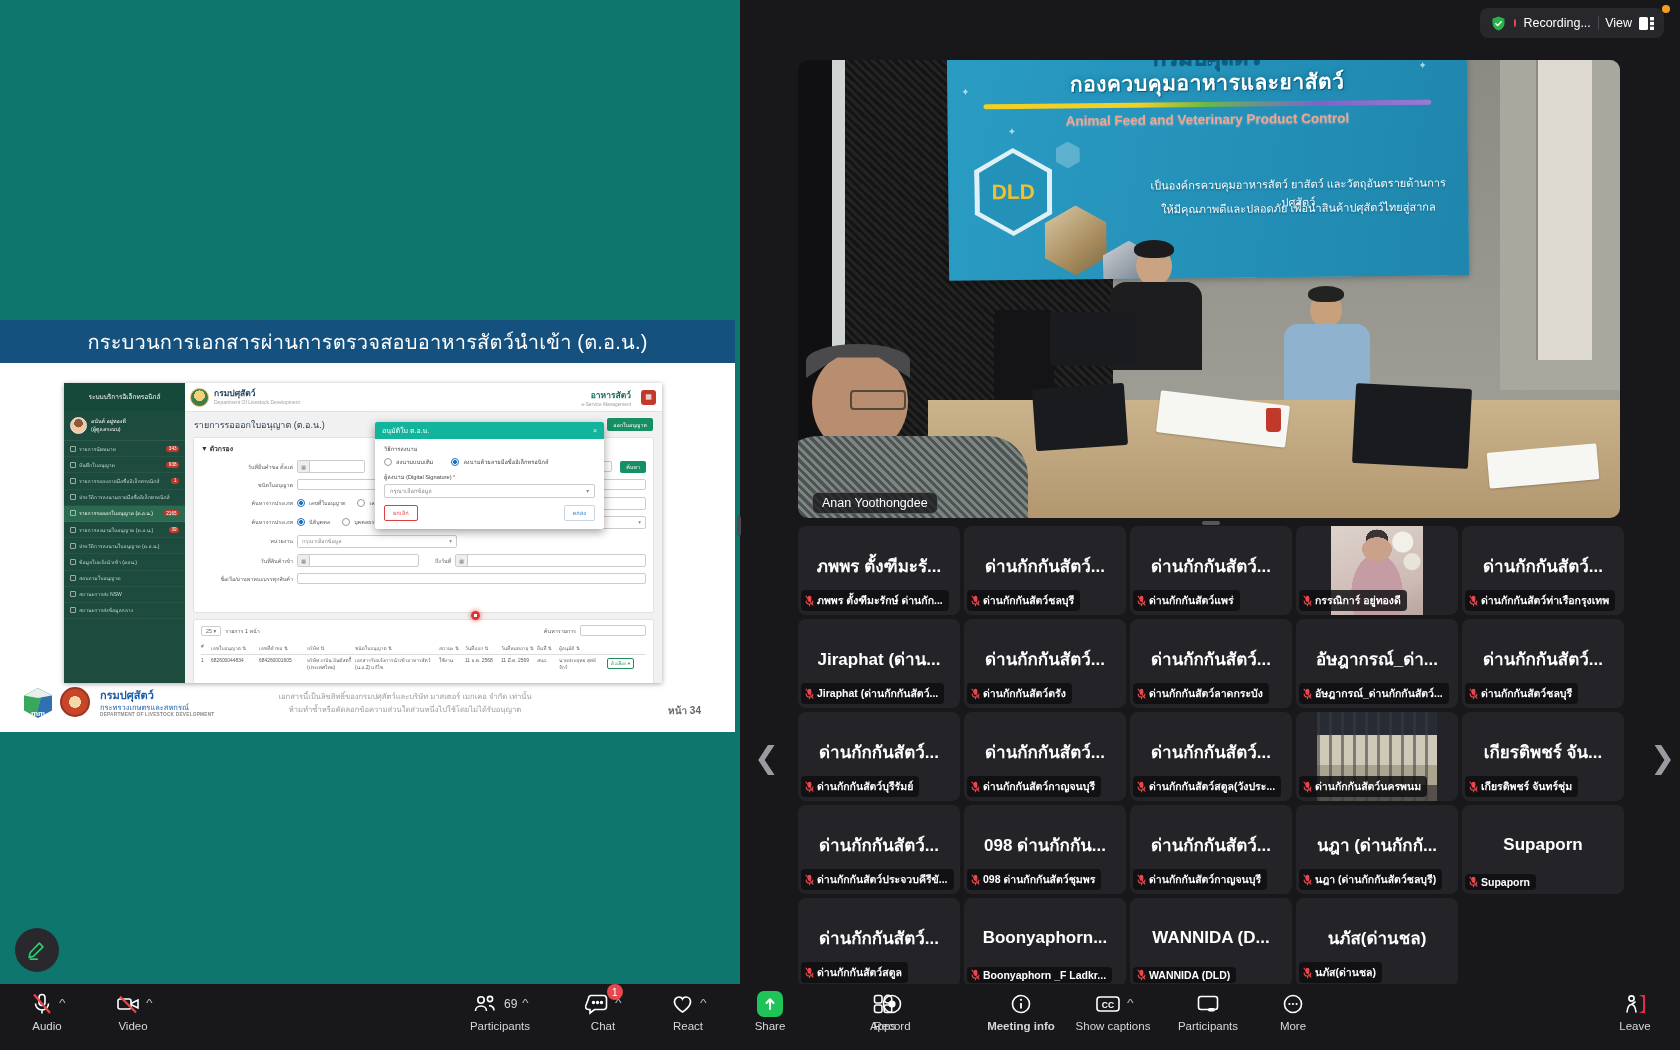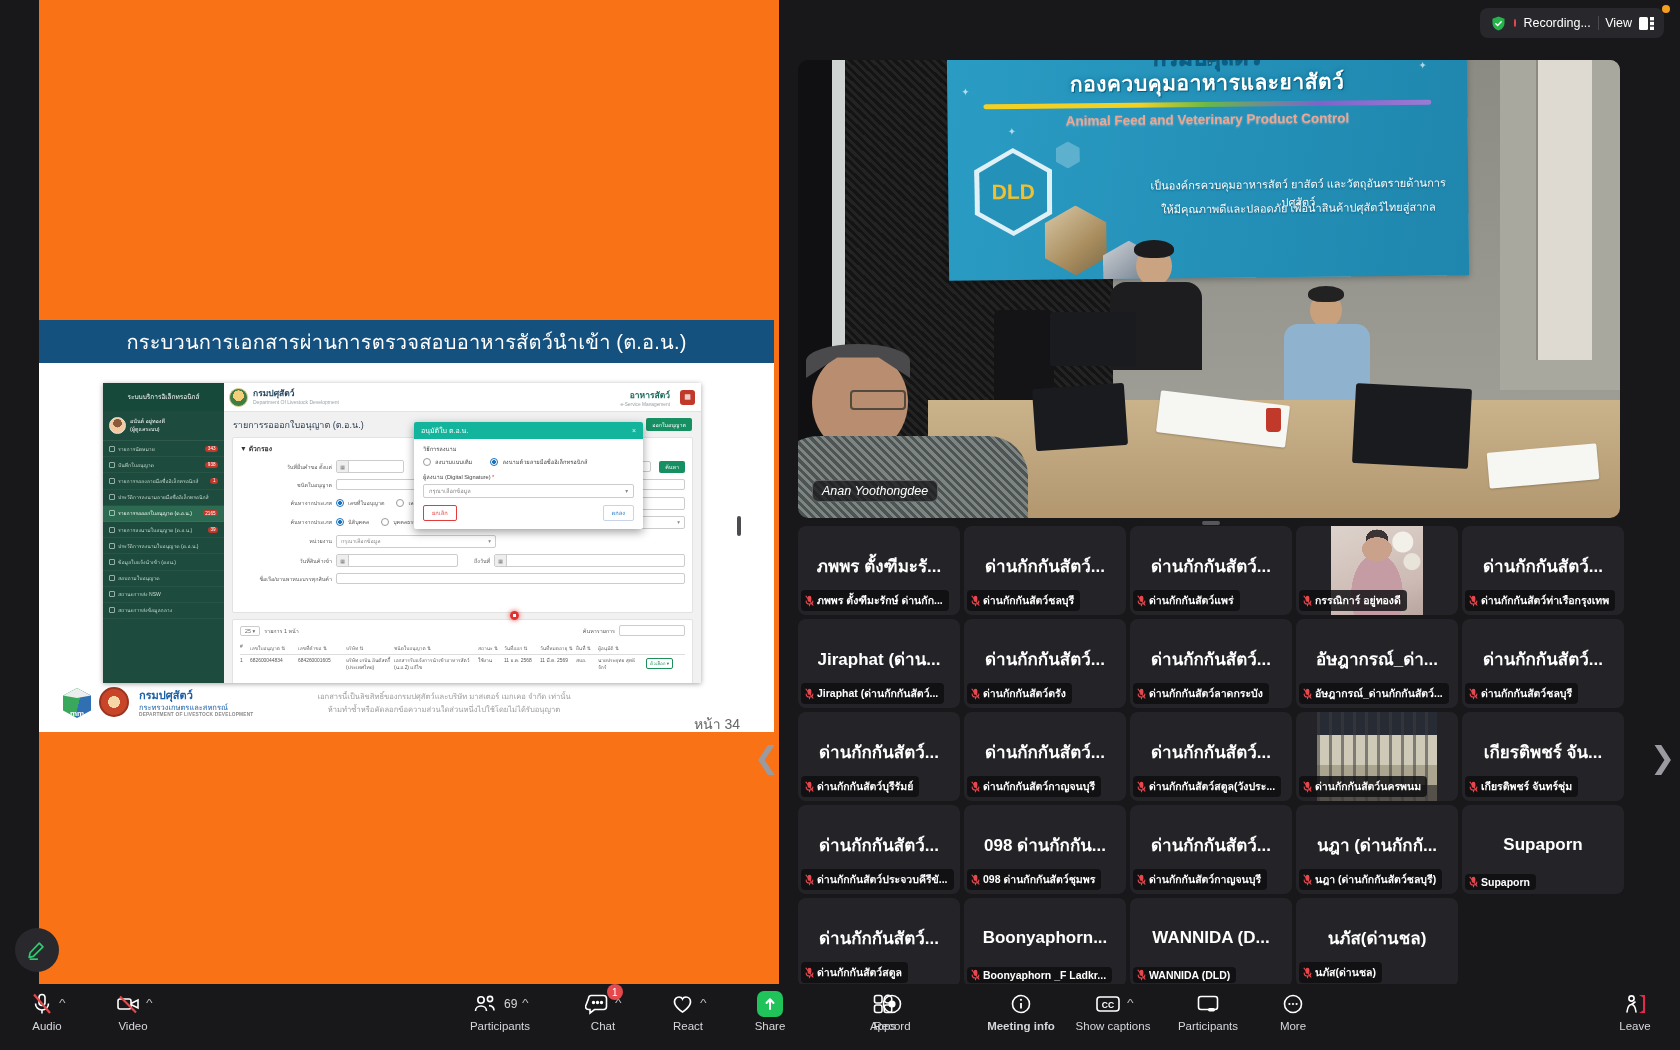--- a/index.html
+++ b/index.html
@@ -6,21 +6,21 @@
   body{width:1680px;height:1050px;background:#18181b;position:relative;overflow:hidden;
        font-family:"Liberation Sans","DejaVu Sans",sans-serif;-webkit-font-smoothing:antialiased;}
   
   #status-pill{position:absolute;top:8px;left:1480px;width:184px;height:30px;background:#28282c;
     border-radius:8px;display:flex;align-items:center;gap:7px;padding:0 10px;box-sizing:border-box;}
   #status-pill .rec-dot{width:8px;height:8px;border-radius:50%;background:#e5484d;}
   #status-pill .lbl{color:#fff;font-size:12.5px;}
   #status-pill .sep{width:1px;height:14px;background:#4a4a4e;}
   #orange-dot{position:absolute;left:1662px;top:5px;width:8px;height:8px;border-radius:50%;background:#f59f1e;}
   
-  #share-region{position:absolute;left:0;top:0;width:740px;height:984px;background:#f97316;margin-left:39px;}
+  #share-region{position:absolute;left:0;top:0;width:740px;height:984px;background:#0f766e;}
   #slide{position:absolute;left:0;top:320px;width:735px;height:412px;background:#ffffff;}
   .slide-title{height:43px;background:#15517e;color:#fff;display:flex;align-items:center;justify-content:center;
     font-size:20px;letter-spacing:.2px;}
   
   #app{position:absolute;left:64px;top:63px;width:598px;height:300px;background:#f0f1f0;
     box-shadow:0 1px 5px rgba(0,0,0,.35);font-size:6px;color:#444;overflow:hidden;}
   .app-header{position:absolute;top:0;left:0;right:0;height:28px;background:#fff;border-bottom:1px solid #e3e3e3;
     display:flex;align-items:center;}
   .app-brand{width:121px;align-self:stretch;background:#17493a;color:#fff;font-size:6.5px;display:flex;
     align-items:center;justify-content:center;}
@@ -100,21 +100,21 @@
     justify-content:center;color:#fff;font-size:8px;font-weight:bold;}
   .logo-cube::before{content:"";position:absolute;top:0;left:0;right:0;height:10px;background:#eceeee;
     clip-path:polygon(50% 0,100% 75%,50% 100%,0 75%);}
   .logo-seal{position:absolute;left:60px;top:2px;width:30px;height:30px;border-radius:50%;
     background:radial-gradient(circle,#f6d8a8 0 32%,#c8452a 33% 100%);border:2px solid #9a3420;box-sizing:border-box;}
   .brand-text{position:absolute;left:100px;top:4px;line-height:1.25;}
   .brand-text .b1{font-size:11px;font-weight:bold;color:#1a5fa8;}
   .brand-text .b2{font-size:7.5px;color:#1a5fa8;}
   .brand-text .b3{font-size:4.8px;color:#8a8a8a;font-weight:bold;letter-spacing:.2px;}
   .footer-center{position:absolute;left:245px;width:320px;top:6px;text-align:center;font-size:7.6px;color:#9a9a9a;line-height:1.7;}
-  .page-no{position:absolute;right:34px;top:28px;font-size:14px;color:#666;}
+  .page-no{position:absolute;right:34px;top:18px;font-size:10px;color:#666;font-weight:bold;}
   #v-handle{position:absolute;left:737px;top:516px;width:4px;height:20px;border-radius:2px;background:#4c4c50;}
   
   #video{position:absolute;left:798px;top:60px;width:822px;height:458px;border-radius:10px;overflow:hidden;background:#101012;}
   .wall{position:absolute;left:40px;top:0;right:0;height:340px;background:linear-gradient(#8b8b84,#9d9d95);}
   .wall-right{position:absolute;right:0;top:0;width:120px;height:330px;background:#a9a89f;}
   .door-col{position:absolute;right:28px;top:0;width:54px;height:300px;background:#dedad2;border-left:2px solid #8d8a82;}
   .tv{position:absolute;left:34px;top:-10px;width:268px;height:478px;
     background:repeating-linear-gradient(45deg,#141414 0 3px,#232323 3px 6px);
     border-left:13px solid #cfd4d2;transform:skewY(-2deg);}
   .banner{position:absolute;left:150px;top:-6px;width:520px;height:224px;transform:rotate(-.6deg);
@@ -156,22 +156,22 @@
   .p-right-head{left:512px;top:232px;width:32px;height:36px;background:#c9a07c;}
   .p-right-hair{position:absolute;left:510px;top:226px;width:36px;height:16px;background:#222;border-radius:50% 50% 40% 40%;}
   .p-right-body{position:absolute;left:486px;top:264px;width:86px;height:92px;background:#8fb3cf;border-radius:14px 14px 0 0;}
   .p-left-head{left:14px;top:290px;width:96px;height:104px;background:#b98d6f;}
   .p-left-hair{position:absolute;left:8px;top:284px;width:104px;height:34px;background:#4a4a4c;border-radius:50% 50% 0 0;
     clip-path:polygon(0 0,100% 0,100% 100%,70% 40%,30% 40%,0 100%);}
   .p-left-glass{position:absolute;left:52px;top:330px;width:52px;height:16px;border:2px solid #52483c;border-radius:4px;}
   .p-left-body{position:absolute;left:-20px;top:376px;width:250px;height:90px;border-radius:40px 40px 0 0;
     background:repeating-linear-gradient(45deg,#4e5454 0 3px,#7d8583 3px 6px);}
   .chair{position:absolute;background:#141416;border-radius:6px;}
-  .name-tag{position:absolute;left:14px;bottom:16px;background:rgba(24,24,26,.78);border:1px solid rgba(255,255,255,.25);
-    color:#fff;font-size:12.5px;padding:3px 9px;border-radius:6px;z-index:6;font-style:italic;}
+  .name-tag{position:absolute;left:14px;bottom:4px;background:rgba(24,24,26,.78);border:1px solid rgba(255,255,255,.25);
+    color:#fff;font-size:12.5px;padding:3px 9px;border-radius:6px;z-index:6;}
   #h-handle{position:absolute;left:1202px;top:521px;width:18px;height:4px;border-radius:2px;background:#56565b;}
   
   #grid{position:absolute;left:798px;top:526px;display:grid;grid-template-columns:repeat(5,162px);
     grid-auto-rows:89px;gap:4px;}
   .tile{position:relative;background:#242428;border-radius:8px;display:flex;align-items:center;justify-content:center;overflow:hidden;}
   .t-name{font-size:17px;font-weight:bold;color:#fff;margin-top:-10px;max-width:152px;white-space:nowrap;overflow:hidden;text-align:center;}
   .t-tag{position:absolute;left:3px;bottom:4px;background:rgba(14,14,16,.82);border-radius:4px;
     padding:2px 6px 2px 4px;display:flex;align-items:center;gap:3px;font-size:10.5px;font-weight:bold;color:#fff;
     max-width:148px;white-space:nowrap;overflow:hidden;z-index:3;}
   .t-tag svg{flex:0 0 auto;}

